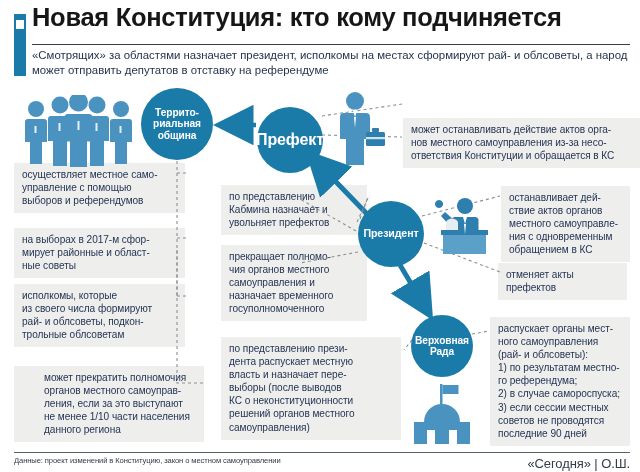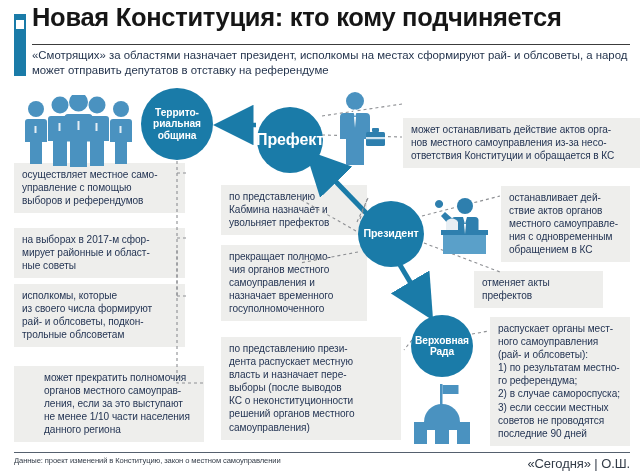--- a/index.html
+++ b/index.html
@@ -68,21 +68,21 @@
 
   
   #t-m1{left:221px;top:185px;width:146px;}
   #t-m2{left:221px;top:245px;width:146px;}
   #t-m3{left:221px;top:337px;width:180px;}
 
   
   #t-r1{left:403px;top:96px;width:227px;margin-top:43px;}
   #t-r2{left:403px;top:118px;width:255px;}
   #t-r3{left:501px;top:186px;width:129px;}
-  #t-r4{left:474px;top:263px;width:129px;margin-top:8px;}
+  #t-r4{left:498px;top:263px;width:129px;}
   #t-r5{left:490px;top:317px;width:140px;}
 
   
   svg.wires{position:absolute;left:0;top:0;width:640px;height:472px;z-index:2;}
 
   
   .pic{position:absolute;z-index:4;}
   #pic-people{left:20px;top:95px;width:118px;height:72px;}
   #pic-business{left:333px;top:92px;width:52px;height:74px;}
   #pic-speaker{left:430px;top:198px;width:62px;height:56px;}

